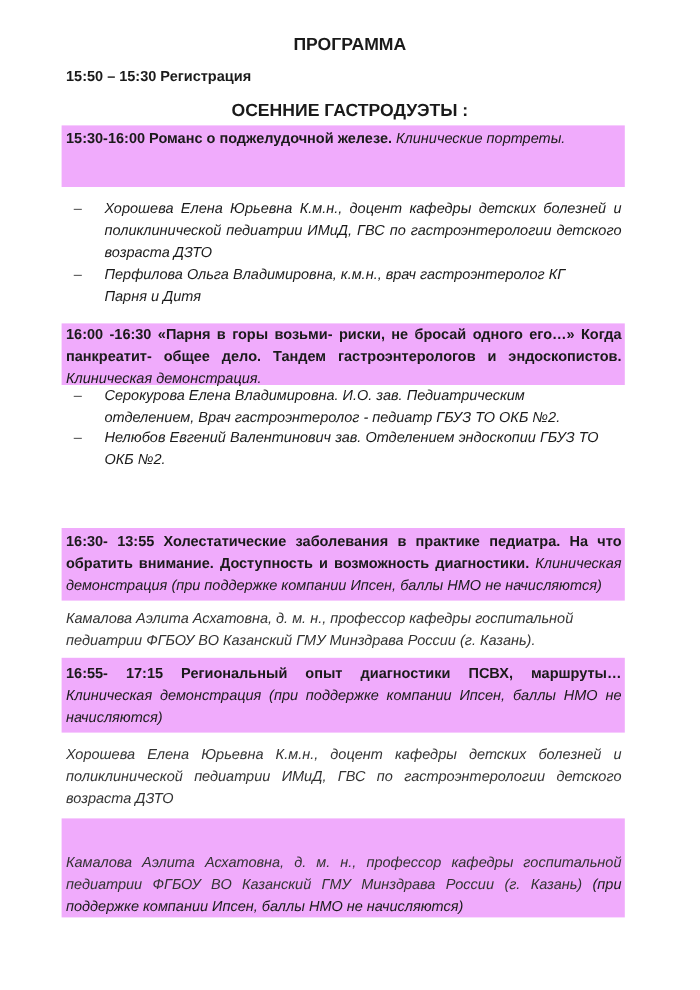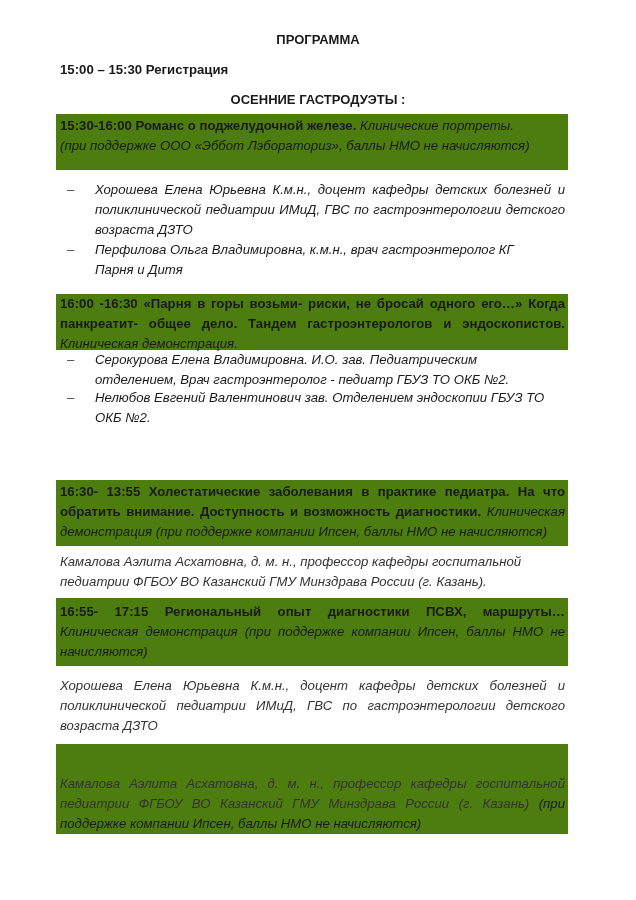--- a/index.html
+++ b/index.html
@@ -1,46 +1,45 @@
 <!DOCTYPE html>
 <html><head>
   <meta charset="utf-8">
   <style>
     html, body { margin: 0; padding: 0; background: #ffffff; }
     body { width: 636px; height: 900px; position: relative; overflow: hidden;
            font-family: "Liberation Sans", "DejaVu Sans", sans-serif; color: #1a1a1a; }
     .page { position: absolute; left: 0; top: 0; width: 636px; height: 900px; }
     .abs { position: absolute; }
     .center { text-align: center; left: 0; width: 636px; }
-    .heading { font-weight: bold; font-size: 13px; }
+    .heading { font-weight: bold; font-size: 16px; }
     .bold { font-weight: bold; }
     .ital { font-style: italic; }
-    .gray { background: #4d7c0f; }
+    .gray { background: #f0abfc; }
     .txt { font-size: 13.2px; line-height: 20px; }
     .just { text-align: justify; text-align-last: left; }
     .dash { position: absolute; left: 0; }
     .li { position: absolute; left: 95px; width: 470px; }
     .li .dash { left: -28px; font-style: normal; color: #444; }
   </style>
 </head>
 <body>
 
 <div class="page">
 
   <div class="abs center heading" style="top:32px;">ПРОГРАММА</div>
 
-  <div class="abs txt bold" style="left:60px; top:60px;">15:00 – 15:30 Регистрация</div>
+  <div class="abs txt bold" style="left:60px; top:60px;">15:50 – 15:30 Регистрация</div>
 
   <div class="abs center heading" style="top:92px;">ОСЕННИЕ ГАСТРОДУЭТЫ :</div>
 
   <div class="abs gray" style="left:56px; top:114px; width:512px; height:56px;">
     <div class="txt" style="position:absolute; left:4px; top:2px; width:505px;">
       <span class="bold">15:30-16:00 Романс о поджелудочной железе.</span>
       <span class="ital">Клинические портреты.</span><br>
-      <span class="ital">(при поддержке ООО «Эббот Лэбораториз», баллы НМО не начисляются)</span>
     </div>
   </div>
 
   <div class="li txt ital just" style="top:180px;">
     <span class="dash">–</span>
     <span>Хорошева Елена Юрьевна К.м.н., доцент кафедры детских болезней и поликлинической педиатрии ИМиД, ГВС по гастроэнтерологии детского возраста ДЗТО</span>
   </div>
   <div class="li txt ital" style="top:240px; width:440px;">
     <span class="dash">–</span>
     <span>Перфилова Ольга Владимировна, к.м.н., врач гастроэнтеролог КГ Парня и Дитя</span>

